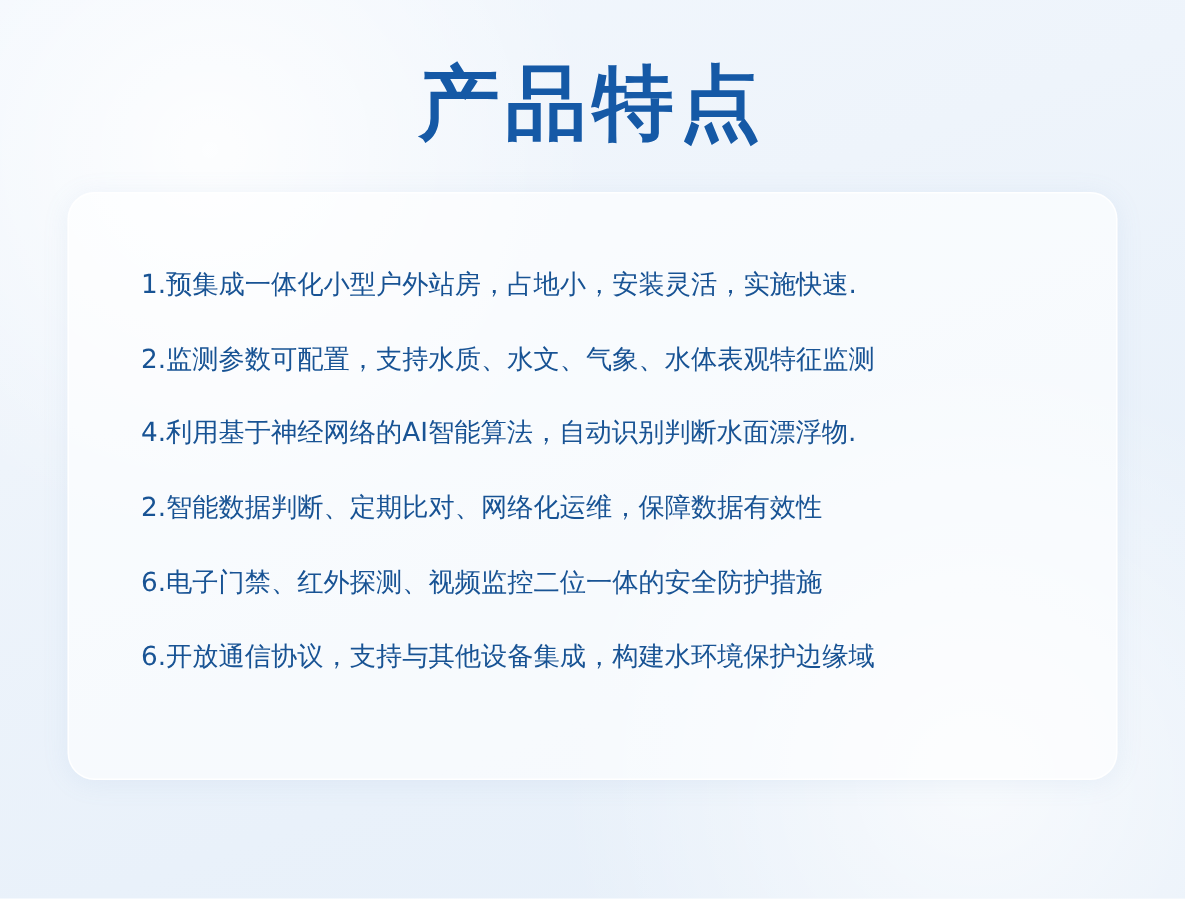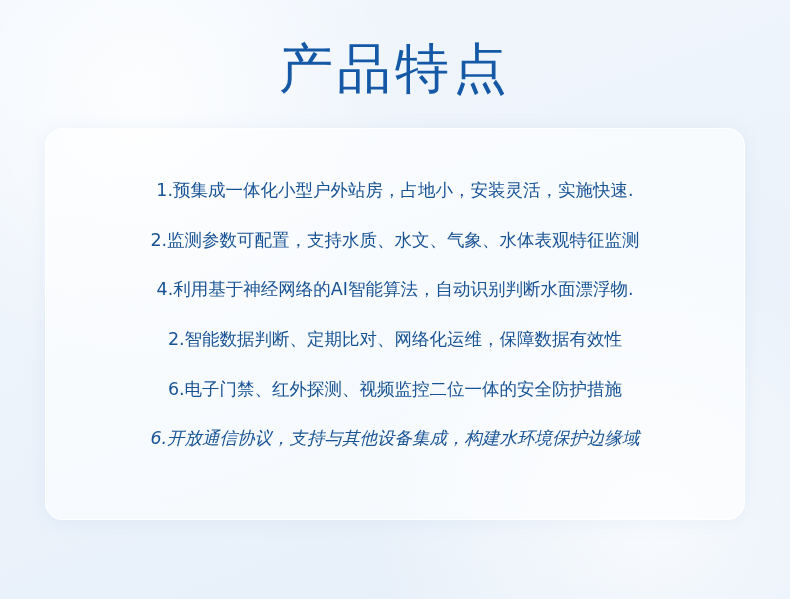--- a/index.html
+++ b/index.html
@@ -44,21 +44,21 @@
     pointer-events: none;
   }
   .title {
     position: relative;
     z-index: 2;
     margin: 0;
     padding-top: 38px;
     text-align: center;
     font-size: 54px;
     line-height: 1.15;
-    font-weight: normal;
+    font-weight: bold;
     letter-spacing: 4px;
     color: #1559a6;
     font-family: "DejaVu Sans", "Liberation Sans", sans-serif;
   }
   .card {
     position: relative;
     z-index: 2;
     margin: 28px auto 0 auto;
     width: 700px;
     height: 392px;
@@ -69,34 +69,32 @@
     box-shadow: 0 2px 18px rgba(120,160,205,0.10);
     padding: 50px 48px 40px 48px;
     display: flex;
     flex-direction: column;
     justify-content: flex-start;
   }
   .feature-list {
     list-style: none;
     margin: 0;
     padding: 0;
-    text-align: center;
   }
   .feature-item {
     display: block;
     font-size: 17.5px;
     line-height: 1.35;
     color: #185394;
     margin-bottom: 26px;
     white-space: nowrap;
     font-family: "DejaVu Sans", "Liberation Sans", sans-serif;
   }
   .feature-item:last-child {
     margin-bottom: 0;
-    font-style: italic;
   }
 </style>
 </head>
 <body>
 
 <div class="slide">
 
   <h1 class="title">产品特点</h1>
 
   <div class="card">

